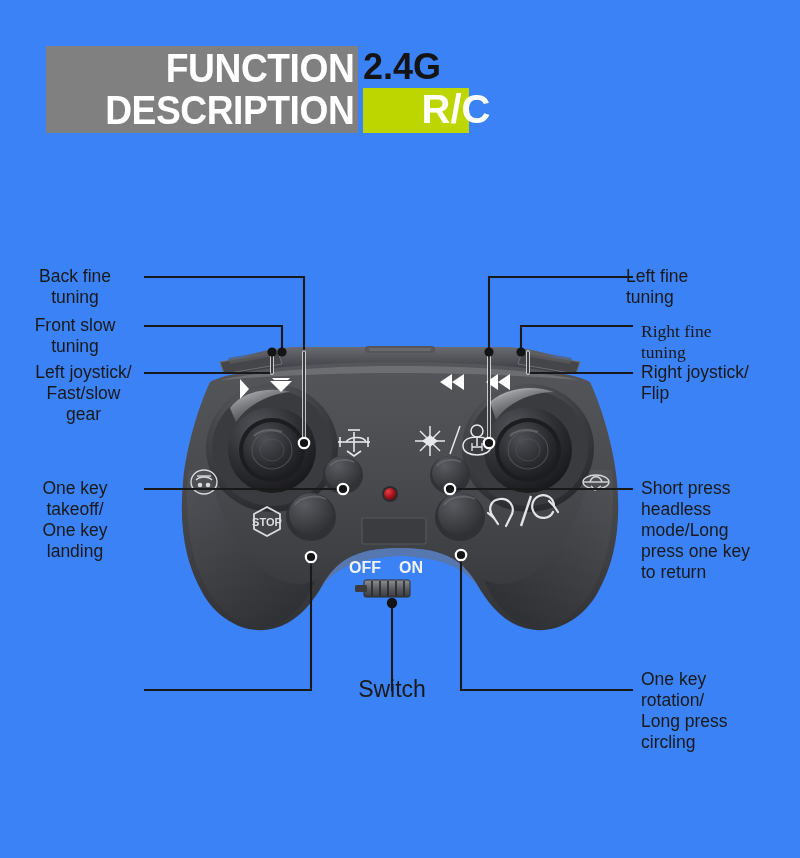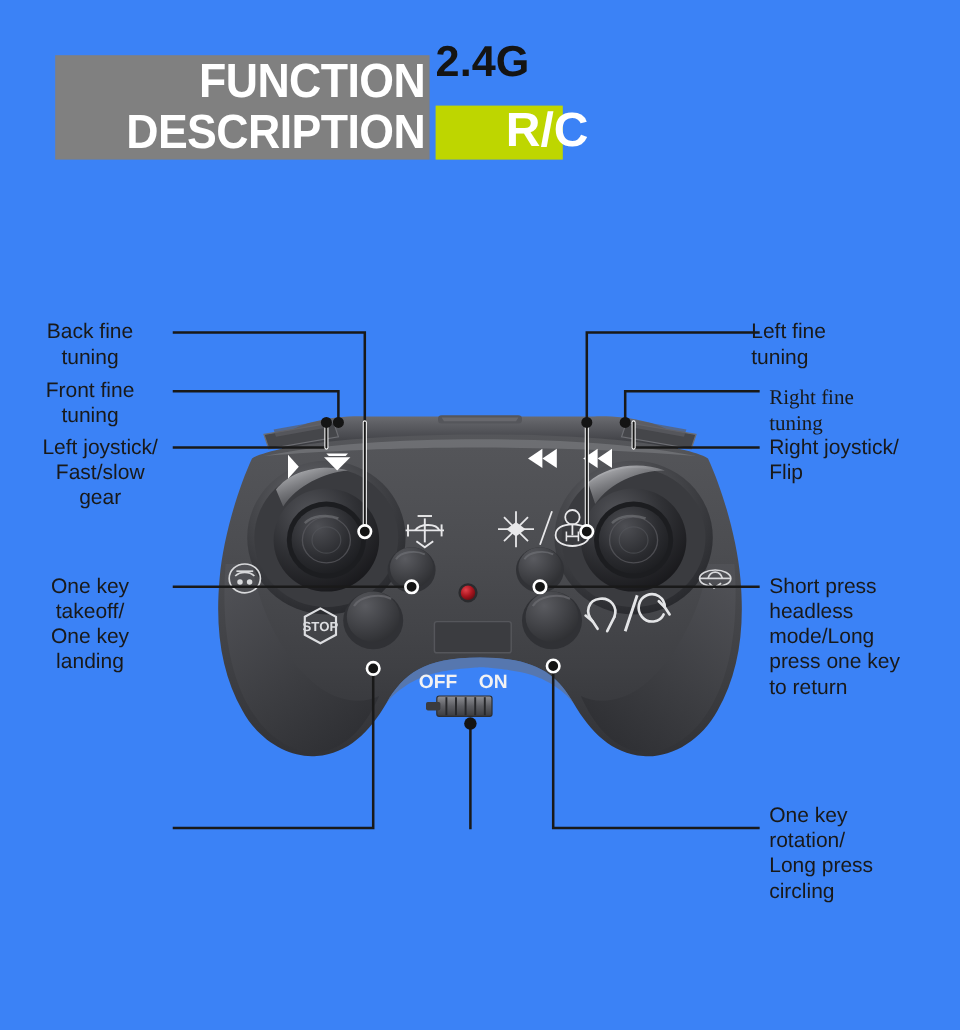--- a/index.html
+++ b/index.html
@@ -35,21 +35,21 @@
     text-align: right;
     padding-right: 4px;
     padding-top: 2px;
     white-space: pre-line;
     font-stretch: condensed;
     transform: scaleX(0.93);
     transform-origin: right top;
   }
   #header-24g {
     position: absolute;
-    left: 363px; top: 32px;
+    left: 363px; top: 48px;
     font-size: 36px;
     font-weight: bold;
     color: #141414;
     letter-spacing: 0px;
     line-height: 38px;
     text-align: center;
   }
   #header-rc-band {
     position: absolute;
     left: 363px; top: 88px;
@@ -405,21 +405,21 @@
       <circle cx="450" cy="489" r="5.2" fill="#141414" stroke="#ffffff" stroke-width="2.2"></circle>
       <circle cx="311" cy="557" r="5.2" fill="#141414" stroke="#ffffff" stroke-width="2.2"></circle>
       <circle cx="461" cy="555" r="5.2" fill="#141414" stroke="#ffffff" stroke-width="2.2"></circle>
       <circle cx="392" cy="603" r="5.2" fill="#141414"></circle>
     </g>
   </svg>
 
   <div class="callout right-align" style="left:10px; top:266px; width:130px;">Back fine
 tuning</div>
 
-  <div class="callout right-align" style="left:10px; top:315px; width:130px;">Front fine
+  <div class="callout right-align" style="left:10px; top:315px; width:130px;">Front slow
 tuning</div>
 
   <div class="callout right-align" style="left:0px; top:362px; width:140px;padding-left:27px;">Left joystick/
 Fast/slow
 gear</div>
 
   <div class="callout right-align" style="left:10px; top:478px; width:130px;">One key
 takeoff/
 One key
 landing</div>
@@ -438,14 +438,15 @@
 headless
 mode/Long
 press one key
 to return</div>
 
   <div class="callout left-align" style="left:641px; top:669px; width:158px;">One key
 rotation/
 Long press
 circling</div>
 
+  <div class="callout center-align big" style="left:332px; top:676px; width:120px;">Switch</div>
 
 </div>
 
 </body></html>

